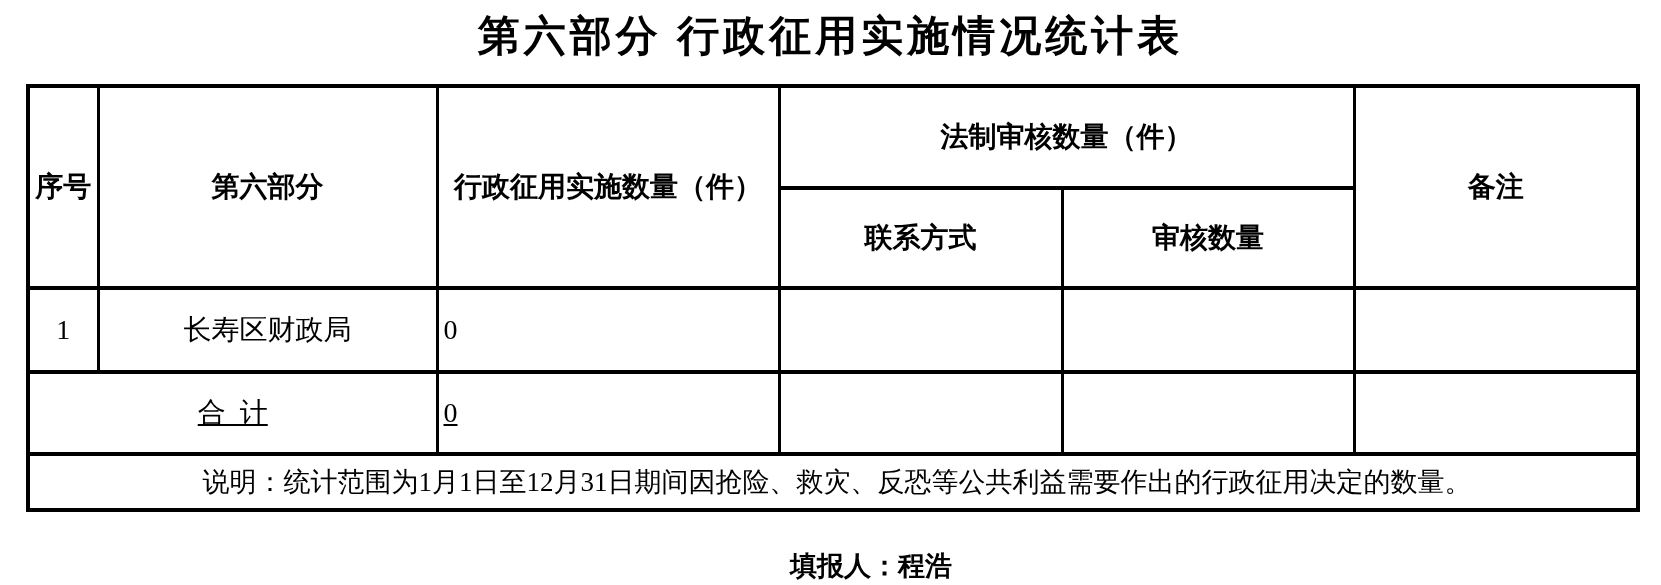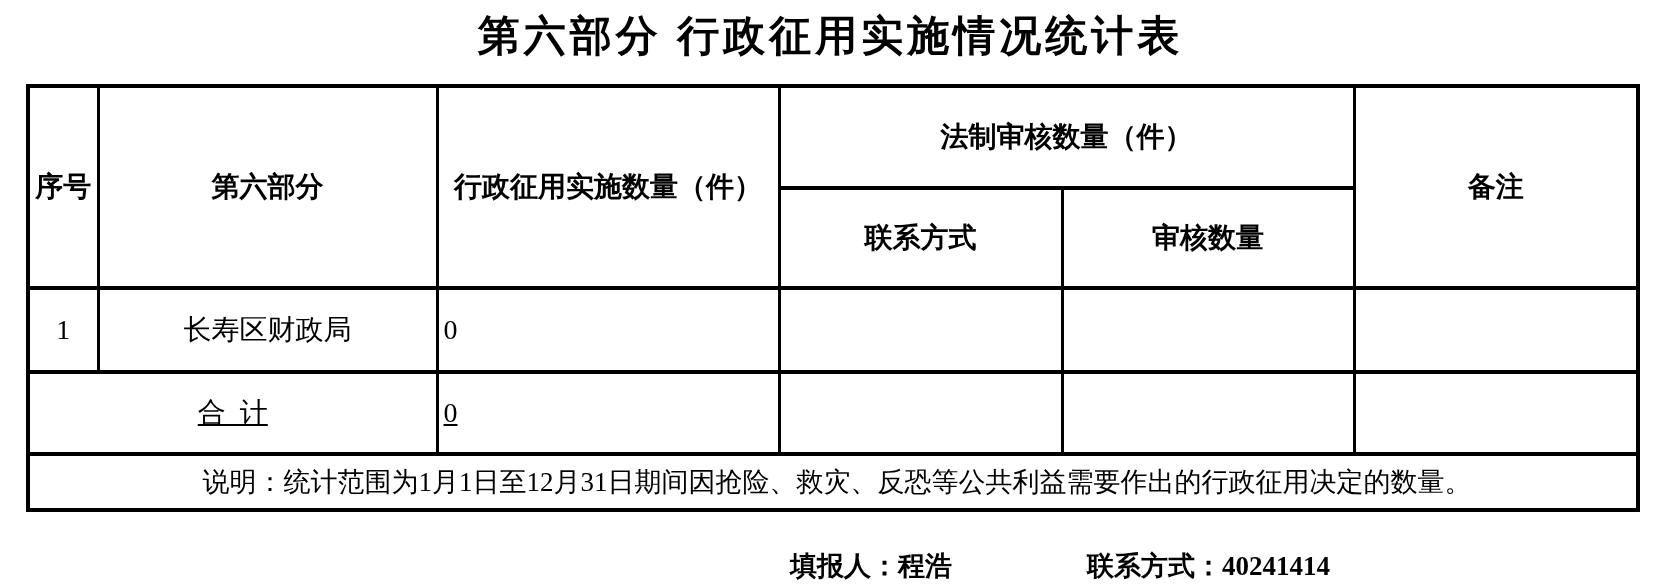--- a/index.html
+++ b/index.html
@@ -127,16 +127,15 @@
         <td></td>
       </tr>
       <tr class="note-row">
         <td colspan="6" class="note-cell">说明：统计范围为1月1日至12月31日期间因抢险、救灾、反恐等公共利益需要作出的行政征用决定的数量。</td>
       </tr>
     </tbody>
   </table>
 
   <div class="footer">
     <span class="filler-group"><span>填报人：</span><span>程浩</span></span>
-    <span class="contact-group"><span>联系方式：</span><span>40241414</span></span>
   </div>
 
 </div>
 
 </body></html>

